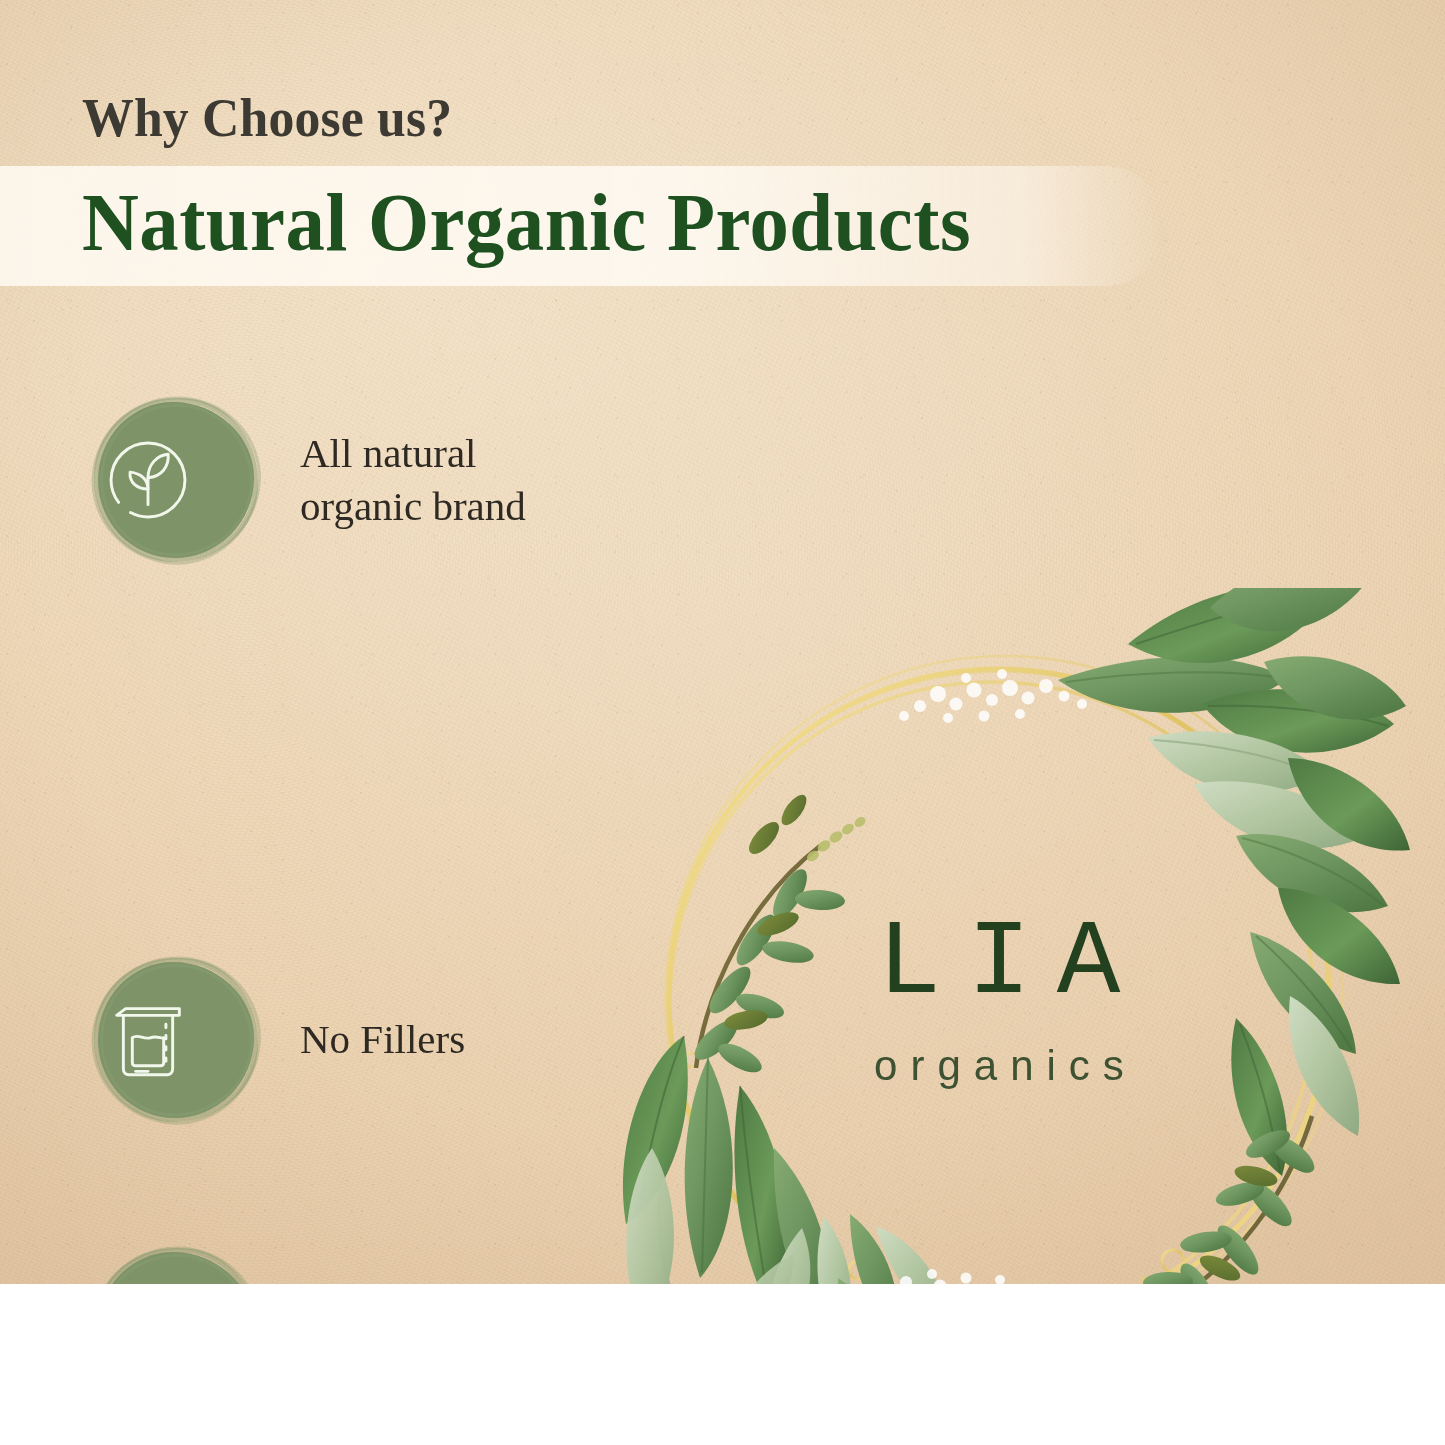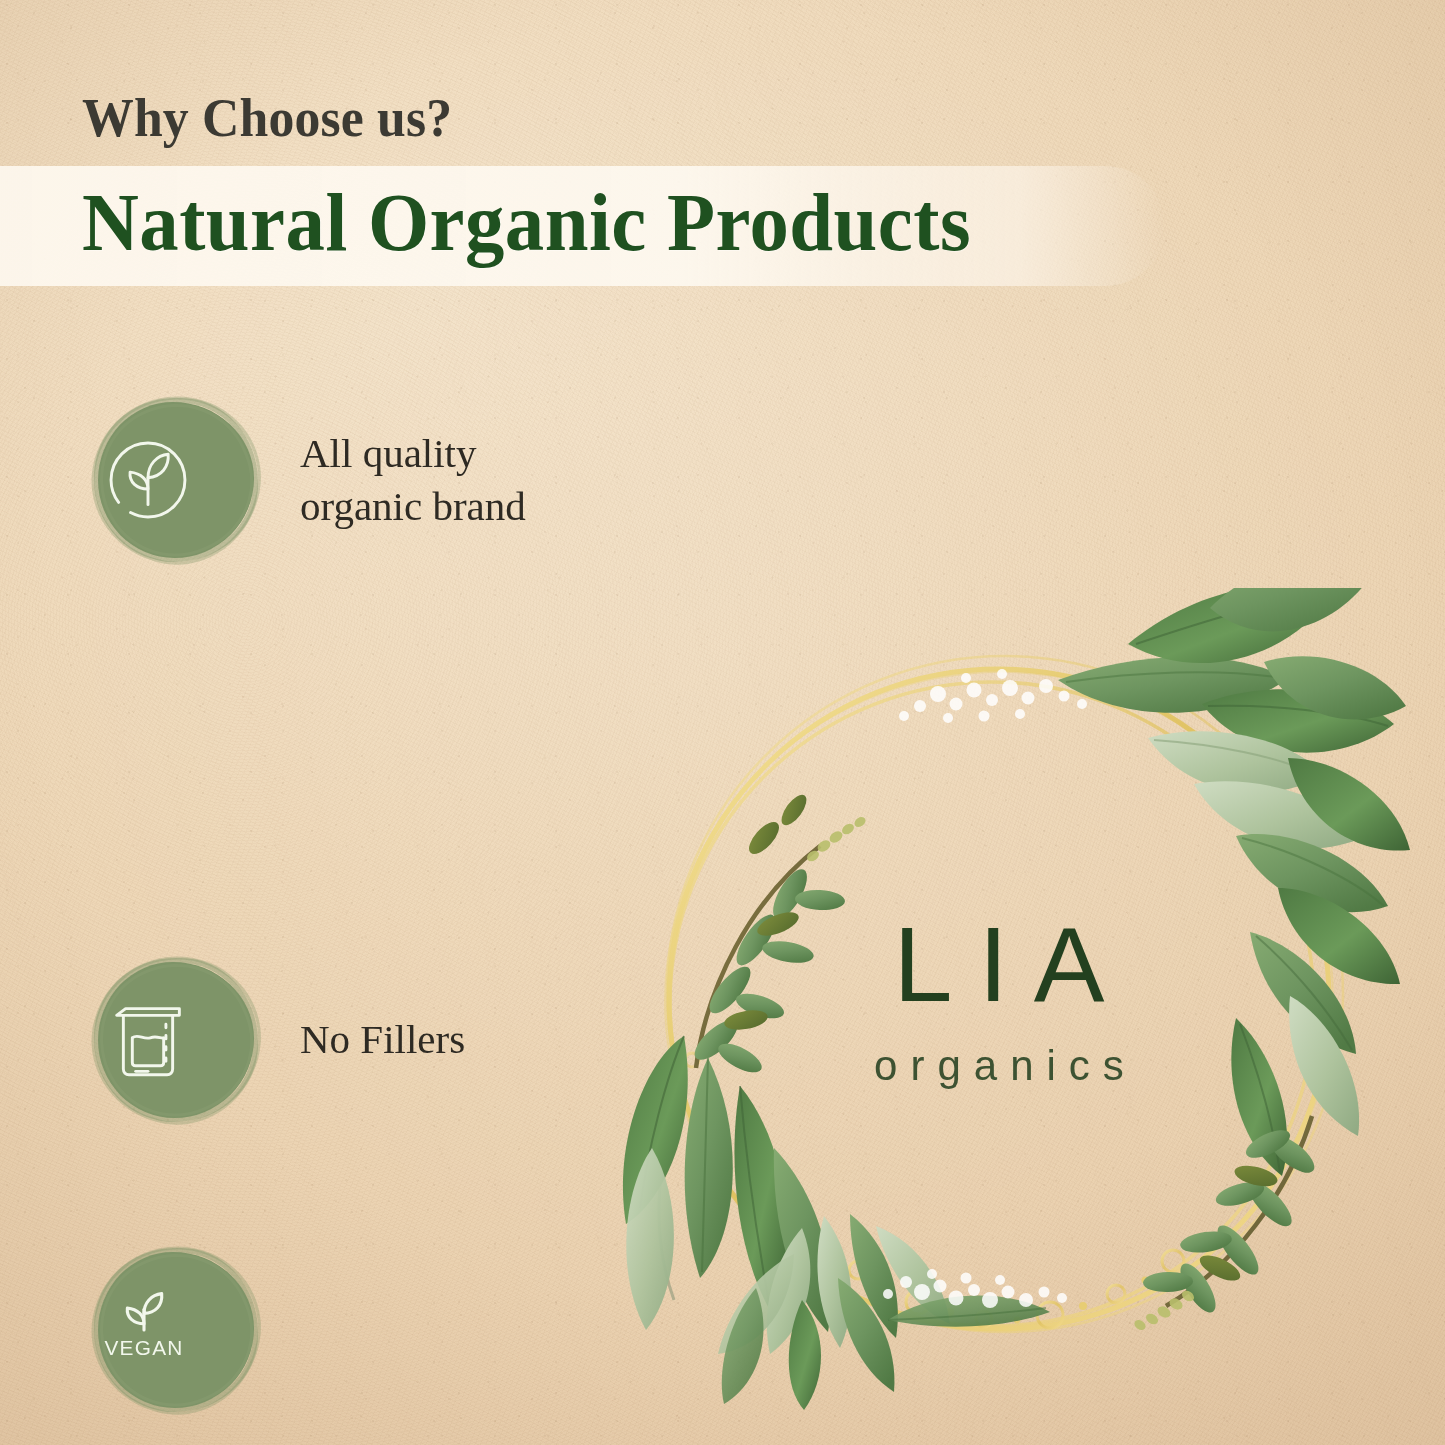--- a/index.html
+++ b/index.html
@@ -9,21 +9,21 @@
   body {
     width: 1445px;
     height: 1445px;
     overflow: hidden;
     font-family: "Liberation Serif", serif;
   }
 
   #poster {
     position: relative;
     width: 1445px;
-    height: 1445px;
+    height: 1284px;
     background-color: #22c55e;
     overflow: hidden;
   }
 
   
   .paper-base {
     position: absolute;
     inset: 0;
     background:
       radial-gradient(ellipse 120% 90% at 30% 20%, #f3e2c8 0%, #eed8b8 45%, #e8cdab 100%);
@@ -175,21 +175,21 @@
     top: 588px;
     width: 822px;
     height: 822px;
     display: flex;
     flex-direction: column;
     align-items: center;
     justify-content: center;
     pointer-events: none;
   }
   .logo-main {
-    font-family: Liberation Sans, sans-serif;
+    font-family: Liberation Mono, monospace;
     font-weight: 300;
     font-size: 106px;
     letter-spacing: 26px;
     text-indent: 26px;
     color: #23401f;
     line-height: 1;
     margin-bottom: 12px;
     text-align: center;
   }
   .logo-sub {
@@ -224,21 +224,21 @@
       <div class="badge-stroke"></div>
       <div class="badge-blob"></div>
       <div class="badge-stroke3"></div>
       <svg class="badge-icon" viewBox="0 0 100 100" fill="none" stroke="#f2f7ec" stroke-width="2.6" stroke-linecap="round" stroke-linejoin="round">
         <circle cx="50" cy="50" r="33" stroke-dasharray="160 14" stroke-dashoffset="92"></circle>
         <path d="M50 72 L50 48"></path>
         <path d="M50 48 C50 36, 58 28, 68 27 C69 38, 62 47, 50 48 Z"></path>
         <path d="M50 58 C50 50, 44 44, 34 43 C33 52, 40 58, 50 58 Z"></path>
       </svg>
     </div>
-    <div class="feature-text">All quality
+    <div class="feature-text">All natural
 organic brand</div>
   </div>
 
 
 
   <div class="feature feature-col-left" style="top:956px;">
     <div class="badge">
       <div class="badge-stroke2"></div>
       <div class="badge-stroke"></div>
       <div class="badge-blob"></div>

